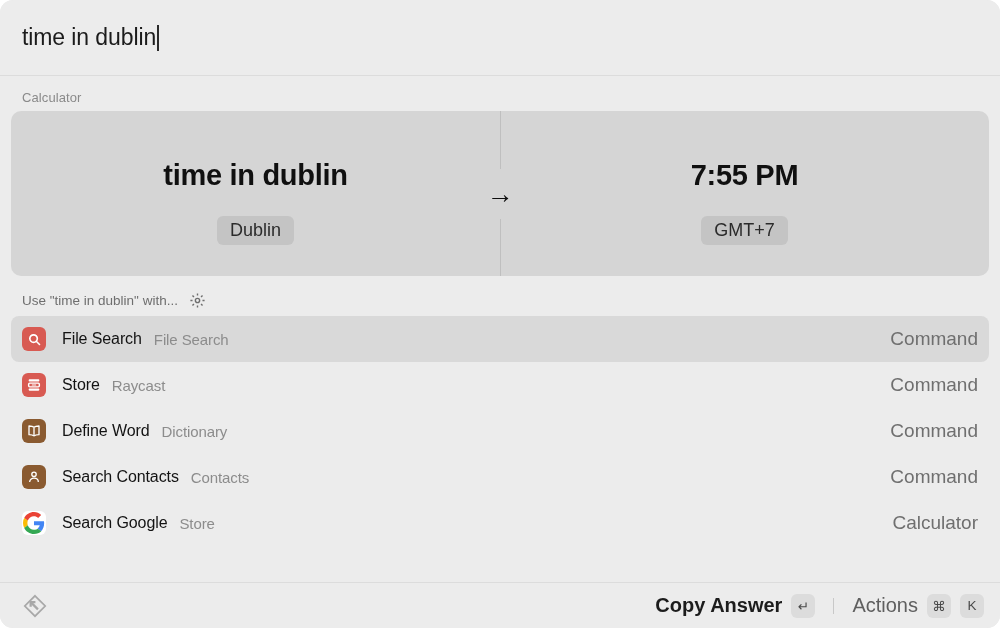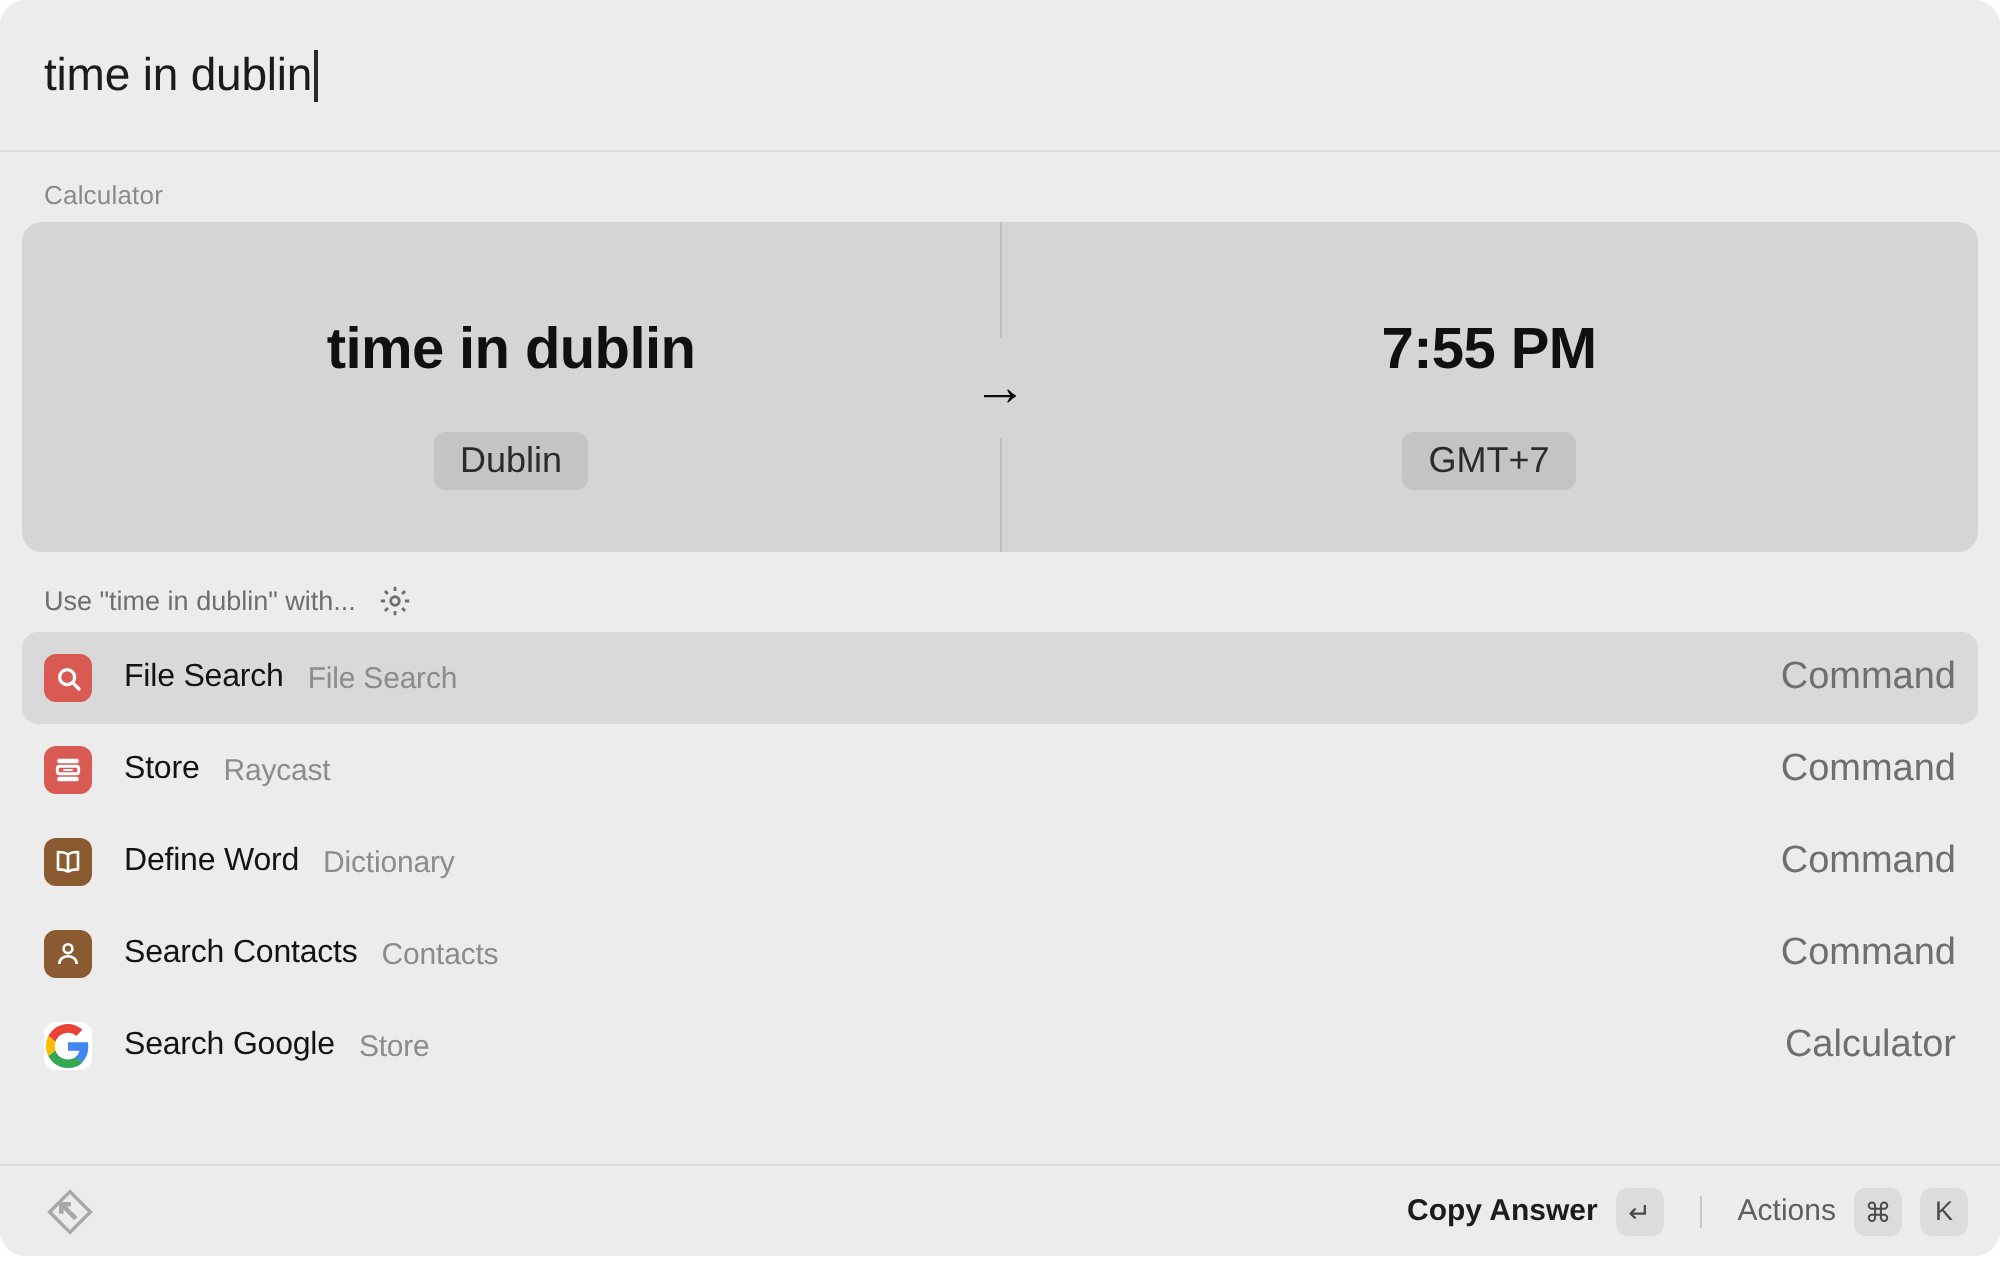--- a/index.html
+++ b/index.html
@@ -196,21 +196,21 @@
     background: #ececec;
     gap: 10px;
   }
   .footer-spacer { flex: 1 1 auto; }
   .footer-action {
     display: flex;
     align-items: center;
     gap: 9px;
   }
   .footer-label {
-    font-size: 15px;
+    font-size: 20px;
     color: #1c1c1c;
     font-weight: bold;
   }
   .footer-label.dim {
     color: #5f5f5f;
     font-weight: normal;
     text-align: center;
   }
   .key {
     min-width: 24px;

